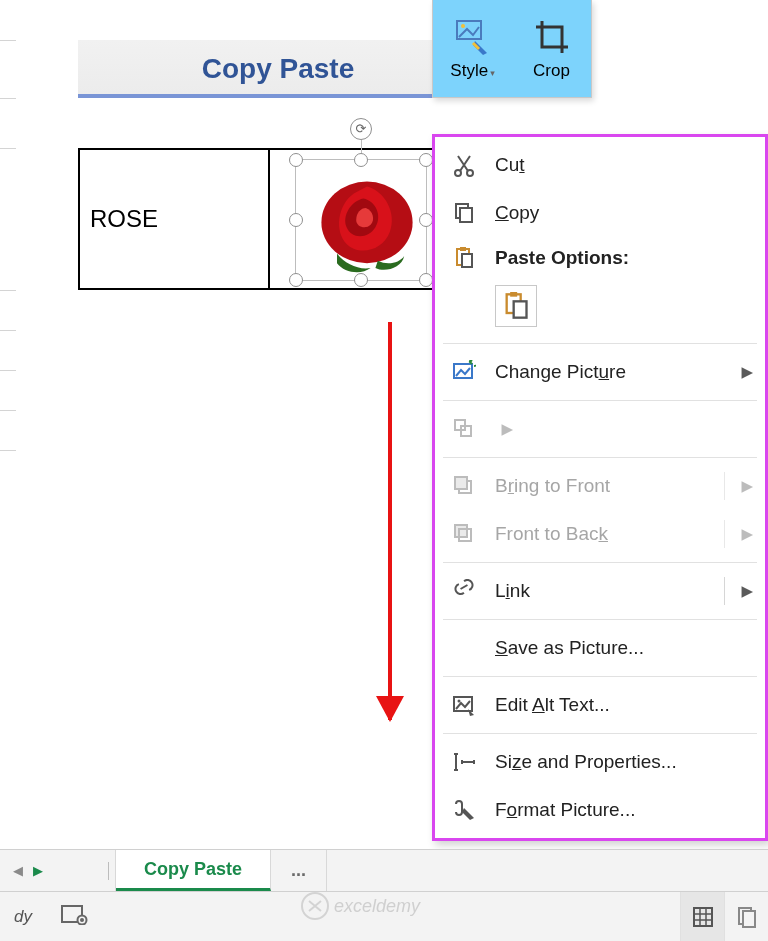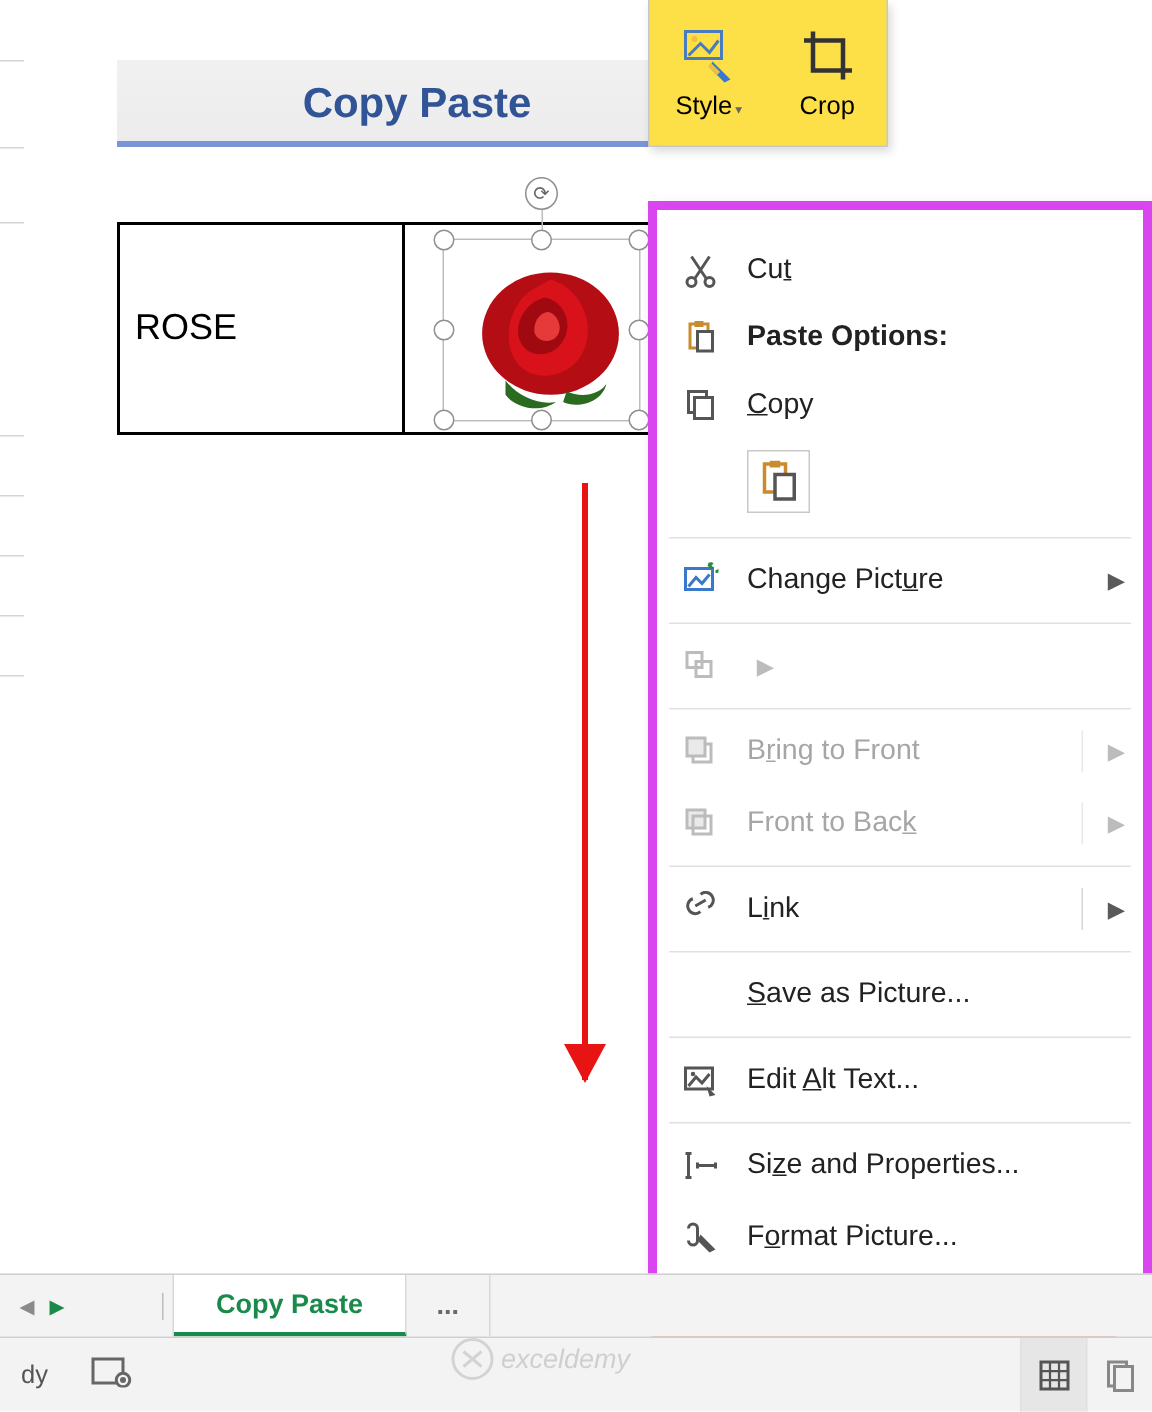--- a/index.html
+++ b/index.html
@@ -84,44 +84,44 @@
     position: absolute;
     width: 1px; height: 20px;
     background: #bdbdbd;
     left: 50%; top: -20px;
   }
   
   .mini-toolbar {
     position: absolute;
     left: 432px; top: 0px;
     width: 160px; height: 98px;
-    background: #fde047;
+    background: #7dd3fc;
     border: 1px solid #c8c8c8;
     border-top: none;
     box-shadow: 2px 3px 6px rgba(0,0,0,0.15);
     display: flex;
   }
   .mini-item {
     flex: 1;
     display: flex; flex-direction: column;
     align-items: center; justify-content: center;
     font-size: 17px;
     gap: 4px;
   }
   .mini-item svg { width: 40px; height: 40px; }
   .mini-drop { font-size: 9px; color: #666; margin-left: 2px; }
   
   .context-menu {
     position: absolute;
     left: 432px; top: 134px;
     width: 336px;
     background: #fff;
-    border: 6px solid #d946ef;
+    border: 3px solid #d946ef;
     box-shadow: 3px 4px 8px rgba(0,0,0,0.18);
-    padding: 16px 0;
+    padding: 4px 0;
     font-size: 19px;
   }
   .menu-row {
     display: flex;
     align-items: center;
     height: 48px;
     padding: 0 12px 0 14px;
     position: relative;
   }
   .menu-icon {
@@ -217,21 +217,21 @@
   }
   .status-bar {
     position: absolute;
     left: 0; bottom: 0;
     width: 768px; height: 50px;
     background: #f3f3f3;
     border-top: 1px solid #d0d0d0;
     display: flex; align-items: center;
     font-size: 17px; color: #555;
   }
-  .status-item { padding: 0 14px; }
+  .status-item { padding: 0 14px; font-style: italic; }
   .status-icon { width: 28px; height: 22px; }
   .view-btn {
     width: 44px; height: 50px;
     display: flex; align-items: center; justify-content: center;
     border-left: 1px solid #e0e0e0;
   }
   .view-btn svg { width: 22px; height: 22px; }
   .view-btn.active { background: #e6e6e6; }
   .watermark {
     position: absolute;
@@ -314,38 +314,38 @@
   <div class="menu-row">
     <span class="menu-icon">
       <svg viewBox="0 0 24 24">
           <path d="M6 3 L16 18 M18 3 L8 18" stroke="#555" stroke-width="2" fill="none"></path>
           <circle cx="6" cy="20" r="3" fill="none" stroke="#555" stroke-width="2"></circle>
           <circle cx="18" cy="20" r="3" fill="none" stroke="#555" stroke-width="2"></circle>
         </svg>
     </span>
     <span class="menu-label"><span>Cu</span><u>t</u></span>
   </div>
+  <div class="menu-row">
+    <span class="menu-icon">
+      <svg viewBox="0 0 24 24">
+          <rect x="4" y="3" width="12" height="14" fill="none" stroke="#555" stroke-width="2"></rect>
+          <rect x="8" y="7" width="12" height="14" fill="#fff" stroke="#555" stroke-width="2"></rect>
+        </svg>
+    </span>
+    <span class="menu-label"><u>C</u><span>opy</span></span>
+  </div>
   <div class="menu-row" style="height:42px">
     <span class="menu-icon">
       <svg viewBox="0 0 24 24">
           <rect x="5" y="3" width="12" height="16" fill="none" stroke="#c98b2e" stroke-width="2"></rect>
           <rect x="8" y="1" width="6" height="4" fill="#c98b2e"></rect>
           <rect x="10" y="8" width="10" height="13" fill="#fff" stroke="#555" stroke-width="2"></rect>
         </svg>
     </span>
     <span class="menu-label"><b>Paste Options:</b></span>
-  </div>
-  <div class="menu-row">
-    <span class="menu-icon">
-      <svg viewBox="0 0 24 24">
-          <rect x="4" y="3" width="12" height="14" fill="none" stroke="#555" stroke-width="2"></rect>
-          <rect x="8" y="7" width="12" height="14" fill="#fff" stroke="#555" stroke-width="2"></rect>
-        </svg>
-    </span>
-    <span class="menu-label"><u>C</u><span>opy</span></span>
   </div>
   <div class="paste-opts">
     <span class="paste-btn">
       <svg viewBox="0 0 24 24">
           <rect x="4" y="2" width="12" height="16" fill="none" stroke="#c98b2e" stroke-width="2"></rect>
           <rect x="7" y="0" width="6" height="4" fill="#c98b2e"></rect>
           <rect x="10" y="8" width="11" height="14" fill="#fff" stroke="#555" stroke-width="2"></rect>
         </svg>
     </span>
   </div>

